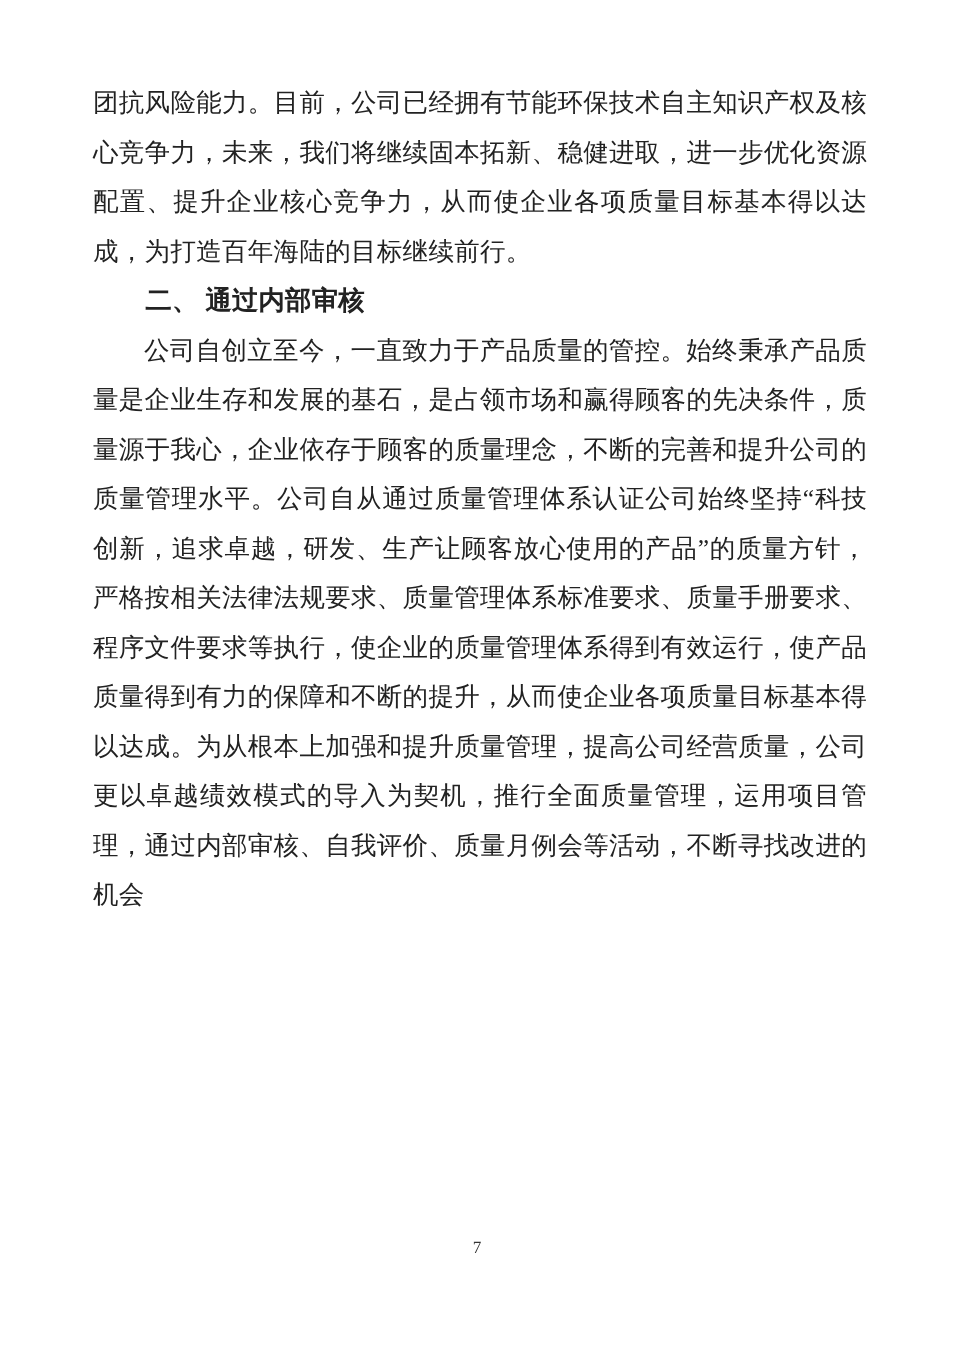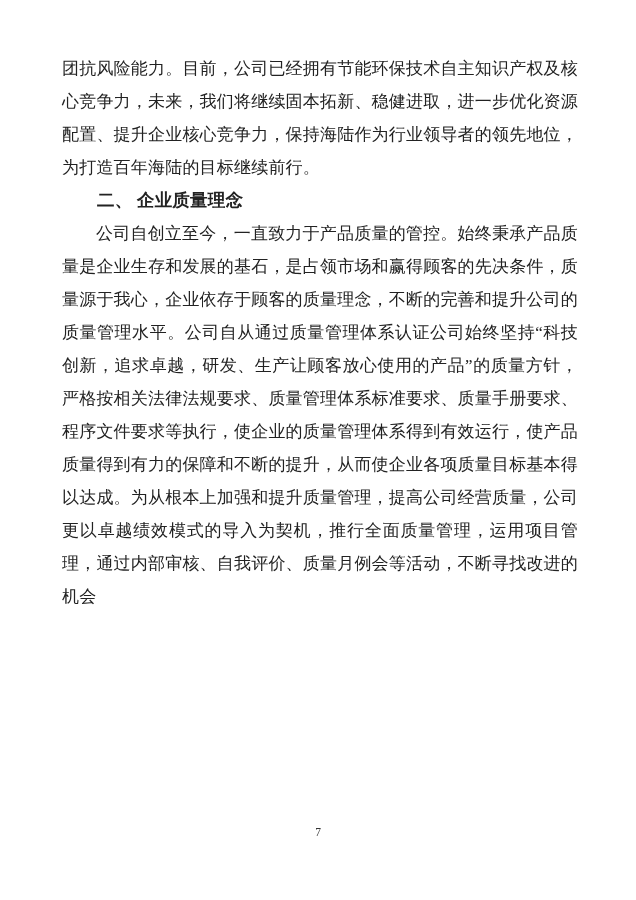--- a/index.html
+++ b/index.html
@@ -53,18 +53,18 @@
     font-size: 11.5px;
     line-height: 16px;
     color: #333333;
   }
 </style>
 </head>
 <body>
 
 <div class="page">
   <div class="content">
-    <p class="para no-indent">团抗风险能力。目前，公司已经拥有节能环保技术自主知识产权及核心竞争力，未来，我们将继续固本拓新、稳健进取，进一步优化资源配置、提升企业核心竞争力，保持海陆作为行业领导者的领先地位，为打造百年海陆的目标继续前行。</p>
-    <h2 class="heading">二、 企业质量理念</h2>
+    <p class="para no-indent">团抗风险能力。目前，公司已经拥有节能环保技术自主知识产权及核心竞争力，未来，我们将继续固本拓新、稳健进取，进一步优化资源配置、提升企业核心竞争力，从而使企业各项质量目标基本得以达成，为打造百年海陆的目标继续前行。</p>
+    <h2 class="heading">二、 通过内部审核</h2>
     <p class="para">公司自创立至今，一直致力于产品质量的管控。始终秉承产品质量是企业生存和发展的基石，是占领市场和赢得顾客的先决条件，质量源于我心，企业依存于顾客的质量理念，不断的完善和提升公司的质量管理水平。公司自从通过质量管理体系认证公司始终坚持“科技创新，追求卓越，研发、生产让顾客放心使用的产品”的质量方针，严格按相关法律法规要求、质量管理体系标准要求、质量手册要求、程序文件要求等执行，使企业的质量管理体系得到有效运行，使产品质量得到有力的保障和不断的提升，从而使企业各项质量目标基本得以达成。为从根本上加强和提升质量管理，提高公司经营质量，公司更以卓越绩效模式的导入为契机，推行全面质量管理，运用项目管理，通过内部审核、自我评价、质量月例会等活动，不断寻找改进的机会</p>
   </div>
   <div class="page-number">7</div>
 </div>
 
 </body></html>

